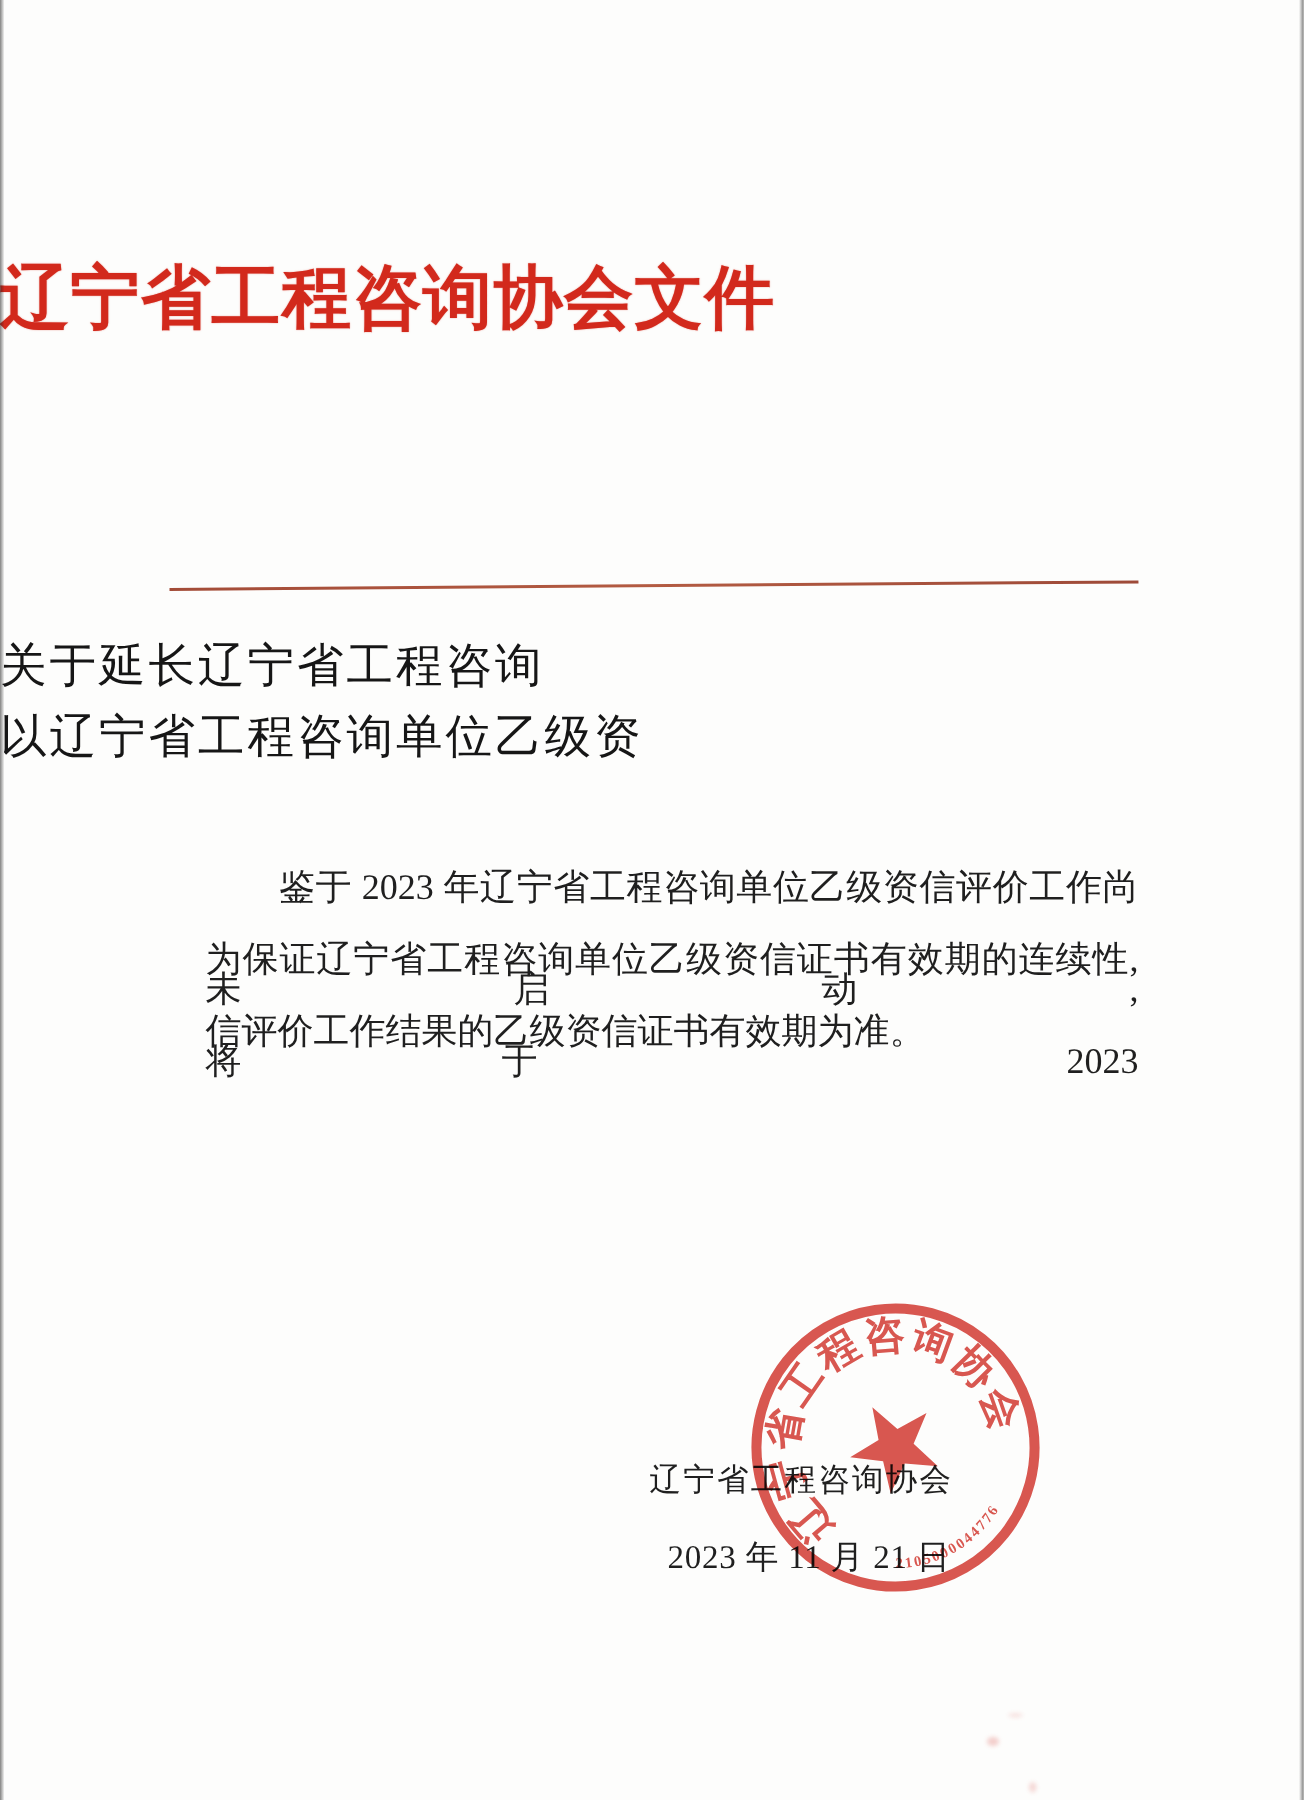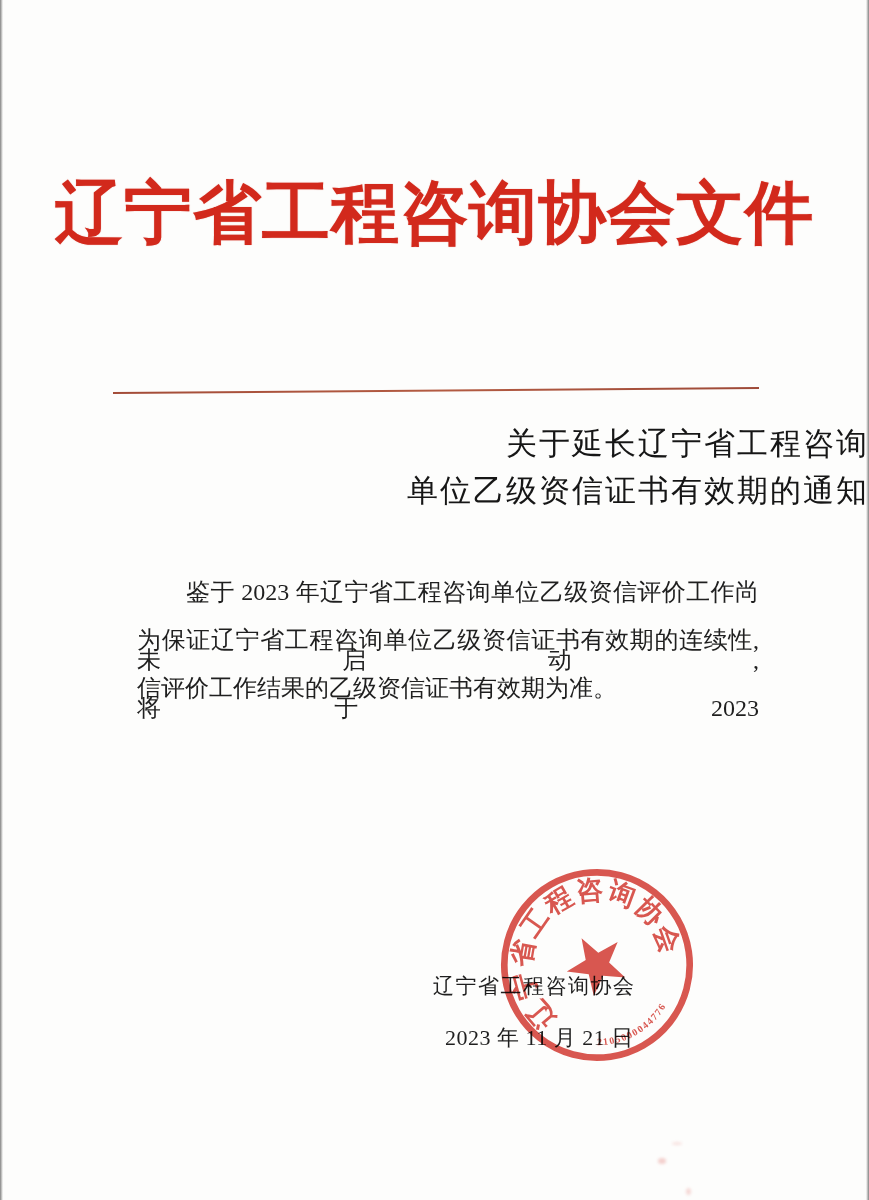--- a/index.html
+++ b/index.html
@@ -11,35 +11,34 @@
     overflow:hidden;
     font-family:"Liberation Serif","DejaVu Serif",serif;
   }
   
   .scan-edge{position:absolute;top:0;bottom:0;width:3px;z-index:5;}
   .scan-edge.left{left:0;background:linear-gradient(to right,rgba(30,30,30,.55),rgba(30,30,30,0));}
   .scan-edge.right{right:0;background:linear-gradient(to left,rgba(30,30,30,.55),rgba(30,30,30,0));}
 
   .header-title{
     position:absolute;left:0;top:168px;width:100%;
-    text-align:center;
-    font-size:68px;font-weight:bold;
+    font-size:46px;font-weight:bold;
     letter-spacing:1px;
     color:#d2291c;
     text-shadow:0 0 1px rgba(210,41,28,.55);
     white-space:nowrap;
   }
   .red-rule{
     position:absolute;left:113px;top:392px;width:646px;height:2px;
     background:linear-gradient(to right,#a34c38,#b35b42,#9e4a38);
     transform:rotate(-0.45deg);transform-origin:left center;
   }
   .doc-title{
     position:absolute;left:0;top:420px;width:100%;
-    text-align:right;color:#161616;
+    text-align:left;color:#161616;
     font-size:31px;font-weight:500;letter-spacing:2px;
     line-height:47px;white-space:nowrap;
   }
   .body-block{
     position:absolute;left:137px;top:558px;width:622px;
     color:#1f1f1f;font-size:24px;
   }
   .salutation{line-height:30px;margin-bottom:18px;letter-spacing:1px;}
   .para-line{
     line-height:68px;height:48px;
@@ -77,21 +76,21 @@
 
   <div class="scan-edge left"></div>
   <div class="scan-edge right"></div>
 
   <div class="header-title">辽宁省工程咨询协会文件</div>
 
   <div class="red-rule"></div>
 
   <div class="doc-title">
     <div>关于延长辽宁省工程咨询</div>
-    <div>单位乙级资信证书有效期的通知</div>
+    <div>以辽宁省工程咨询单位乙级资</div>
   </div>
 
   <div class="body-block">
     <div class="para-line first">鉴于 2023 年辽宁省工程咨询单位乙级资信评价工作尚未启动,</div>
     <div class="para-line">为保证辽宁省工程咨询单位乙级资信证书有效期的连续性,将于 2023</div>
     <div class="para-line last">信评价工作结果的乙级资信证书有效期为准。</div>
   </div>
 
   <div class="signature">辽宁省工程咨询协会</div>
 

